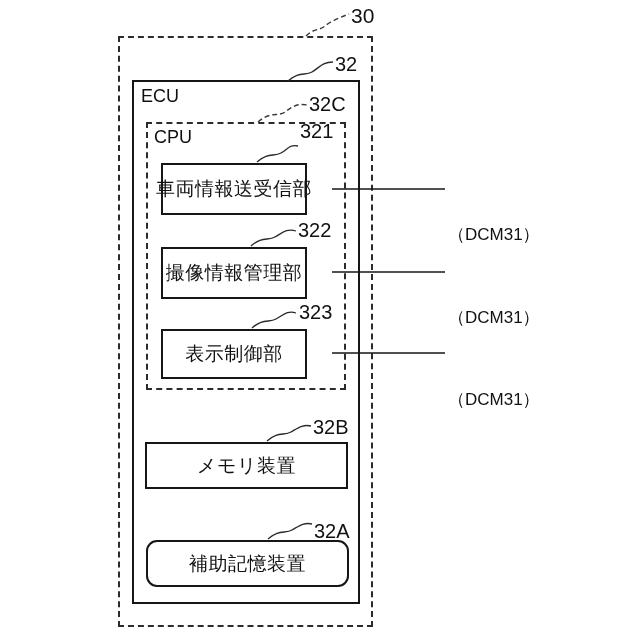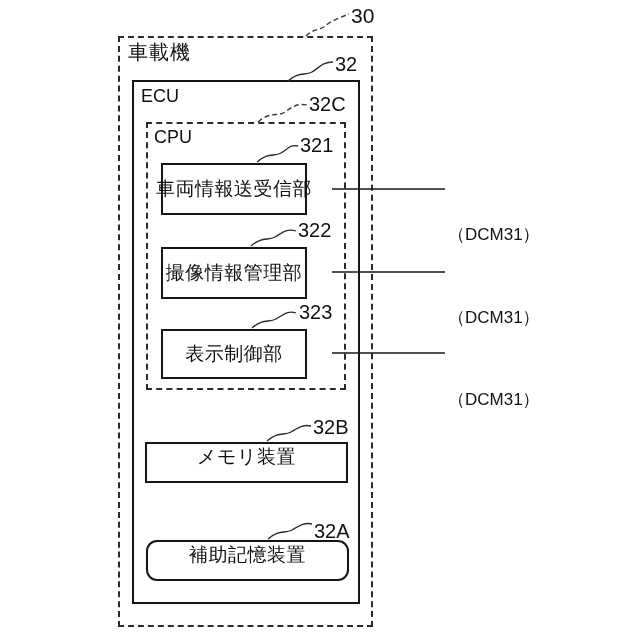--- a/index.html
+++ b/index.html
@@ -13,36 +13,36 @@
   .outer-dashed{left:118px;top:36px;width:255px;height:591px;border:2px dashed #2b2b2b;z-index:1;}
   .ecu-solid{left:132px;top:80px;width:228px;height:524px;border:2.5px solid #161616;z-index:2;background:transparent;}
   .cpu-dashed{left:146px;top:122px;width:200px;height:268px;border:2px dashed #2b2b2b;z-index:3;}
   .module-box{
     left:161px;width:146px;height:52px;border:2px solid #161616;z-index:4;background:#fff;
     display:flex;align-items:center;justify-content:center;
     font-size:19px;letter-spacing:0.5px;white-space:nowrap;
   }
   .mb1{top:163px;} .mb2{top:247px;} .mb3{top:329px;height:50px;}
   .comp-box{
-    left:145px;width:203px;height:41px;border:2px solid #161616;z-index:4;background:#fff;
-    display:flex;justify-content:center;
+    left:145px;width:203px;height:47px;border:2px solid #161616;z-index:4;background:#fff;
+    display:flex;align-items:center;justify-content:center;
     font-size:19px;letter-spacing:0.5px;white-space:nowrap;
   }
   .cb1{top:442px;} .cb2{top:540px;left:146px;border-radius:11px;}
   
   .container-label{z-index:6;white-space:nowrap;}
   .lbl-vehicle{left:128px;top:39px;font-size:20px;letter-spacing:1px;}
   .lbl-ecu{left:141px;top:86px;font-size:18px;}
   .lbl-cpu{left:154px;top:127px;font-size:18px;}
   
   .ref{z-index:6;font-size:20px;white-space:nowrap;}
   .ref30{left:351px;top:4px;font-size:21px;}
   .ref32{left:335px;top:53px;text-align:center;}
   .ref32C{left:309px;top:93px;}
-  .ref321{left:300px;top:134px;}
+  .ref321{left:300px;top:120px;}
   .ref322{left:298px;top:219px;}
   .ref323{left:299px;top:301px;}
   .ref32B{left:313px;top:416px;}
   .ref32A{left:314px;top:520px;}
   
   .dcm{z-index:6;font-size:17px;white-space:nowrap;margin-top:44px;}
   .dcm1{left:448px;top:179px;}
   .dcm2{left:448px;top:262px;}
   .dcm3{left:448px;top:344px;}
   svg.overlay{position:absolute;left:0;top:0;z-index:5;}
@@ -69,21 +69,20 @@
     <path d="M267,441 C278,431 284,436 291,432 S303,424 311,426" fill="none" stroke="#2a2a2a" stroke-width="1.3"></path>
 
     <path d="M268,539 C279,529 285,534 292,530 S304,522 312,524" fill="none" stroke="#2a2a2a" stroke-width="1.3"></path>
 
     <line x1="332" y1="189" x2="445" y2="189" stroke="#161616" stroke-width="1.4"></line>
     <line x1="332" y1="272" x2="445" y2="272" stroke="#161616" stroke-width="1.4"></line>
     <line x1="332" y1="353" x2="445" y2="353" stroke="#161616" stroke-width="1.4"></line>
   </svg>
 
   <div class="abs outer-dashed"></div>
-  <div class="abs container-label lbl-vehicle">車載機</div>
 
   <div class="abs ecu-solid"></div>
   <div class="abs container-label lbl-ecu">ECU</div>
 
   <div class="abs cpu-dashed"></div>
   <div class="abs container-label lbl-cpu">CPU</div>
 
   <div class="abs module-box mb1">
     <span>車両情報送受信部</span>
   </div>

